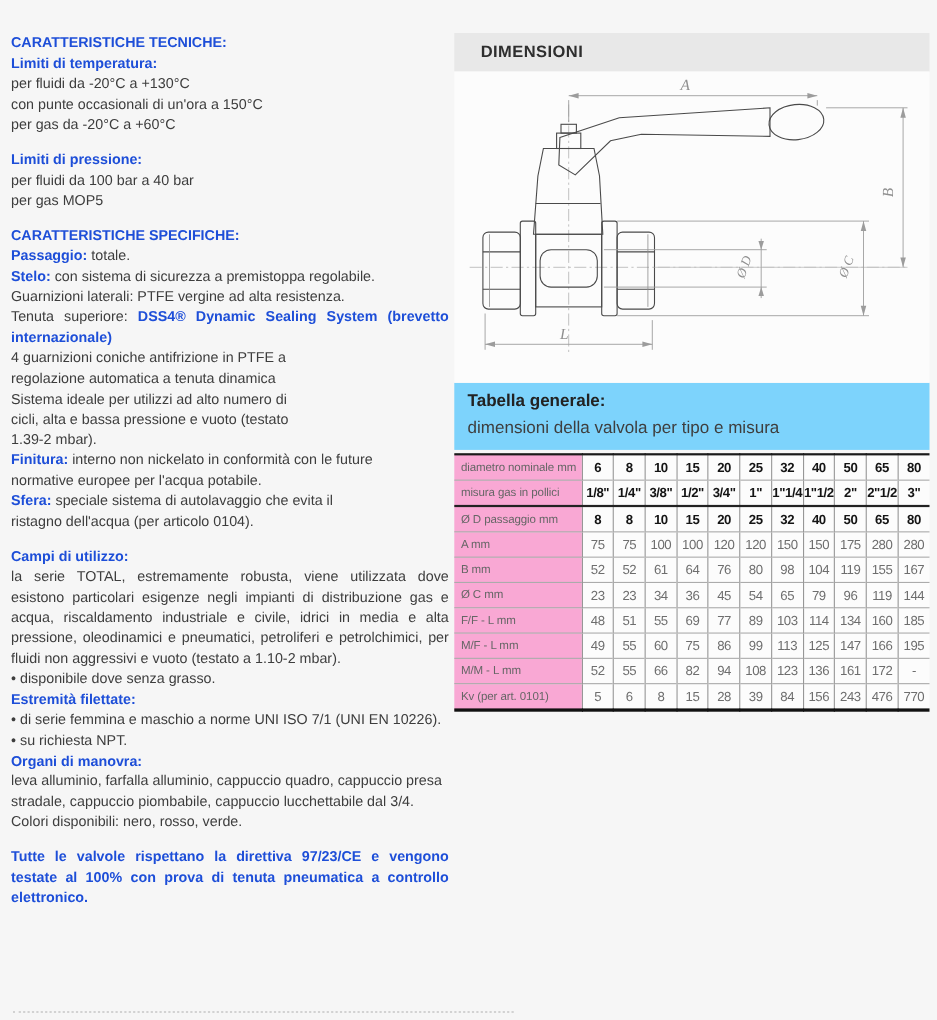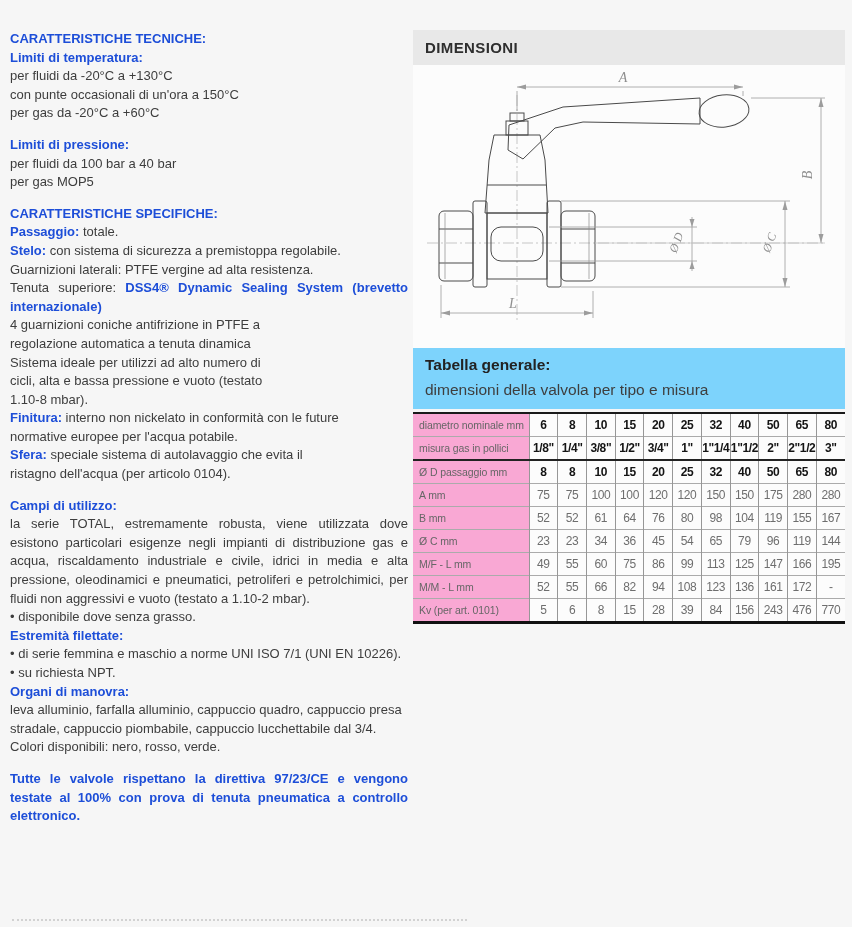--- a/index.html
+++ b/index.html
@@ -15,21 +15,21 @@
     font-size:13px;line-height:18.6px;
   }
   .left-col p{margin:0;}
   .left-col p.gap{margin-top:13px;}
   .left-col p.just{text-align:justify;}
   .left-col .b{font-weight:bold;color:#1d4ed8;}
   
   .right-col{position:absolute;left:413px;top:30px;width:432px;}
   .section-bar{
     background:#e8e8e8;height:35px;display:flex;align-items:center;
-    padding:0 12px;box-sizing:border-box;
+    padding:0 24px;box-sizing:border-box;
   }
   .section-bar .t{font-weight:bold;font-size:15px;color:#2e2e2e;letter-spacing:.4px;}
   .drawing-panel{background:#fcfcfc;height:283px;position:relative;}
   .tabella-panel{
     background:#7dd3fc;box-sizing:border-box;padding:8px 12px 10px 12px;margin-top:0;
   }
   .tabella-panel .t1{font-weight:bold;font-size:15.5px;color:#222;margin:0 0 7px 0;}
   .tabella-panel .t2{font-size:15.5px;color:#3e3e3e;margin:0;}
   
   table.dims{
@@ -72,21 +72,21 @@
     <p class=""><span>per gas MOP5</span></p>
     <p class="gap "><span class="b">CARATTERISTICHE SPECIFICHE:</span></p>
     <p class=""><span class="b">Passaggio:</span><span> totale.</span></p>
     <p class=""><span class="b">Stelo:</span><span> con sistema di sicurezza a premistoppa regolabile.</span></p>
     <p class=""><span>Guarnizioni laterali: PTFE vergine ad alta resistenza.</span></p>
     <p class="just"><span>Tenuta superiore: </span><span class="b">DSS4® Dynamic Sealing System (brevetto internazionale)</span></p>
     <p class=""><span>4 guarnizioni coniche antifrizione in PTFE a</span></p>
     <p class=""><span>regolazione automatica a tenuta dinamica</span></p>
     <p class=""><span>Sistema ideale per utilizzi ad alto numero di</span></p>
     <p class=""><span>cicli, alta e bassa pressione e vuoto (testato</span></p>
-    <p class=""><span>1.10-8 mbar).</span></p>
+    <p class=""><span>1.39-2 mbar).</span></p>
     <p class=""><span class="b">Finitura:</span><span> interno non nickelato in conformità con le future</span></p>
     <p class=""><span>normative europee per l'acqua potabile.</span></p>
     <p class=""><span class="b">Sfera:</span><span> speciale sistema di autolavaggio che evita il</span></p>
     <p class=""><span>ristagno dell'acqua (per articolo 0104).</span></p>
     <p class="gap "><span class="b">Campi di utilizzo:</span></p>
     <p class="just"><span>la serie TOTAL, estremamente robusta, viene utilizzata dove esistono particolari esigenze negli impianti di distribuzione gas e acqua, riscaldamento industriale e civile, idrici in media e alta pressione, oleodinamici e pneumatici, petroliferi e petrolchimici, per fluidi non aggressivi e vuoto (testato a 1.10-2 mbar).</span></p>
     <p class=""><span>• disponibile dove senza grasso.</span></p>
     <p class=""><span class="b">Estremità filettate:</span></p>
     <p class="just"><span>• di serie femmina e maschio a norme UNI ISO 7/1 (UNI EN 10226).</span></p>
     <p class=""><span>• su richiesta NPT.</span></p>
@@ -286,20 +286,34 @@
           <td>36</td>
           <td>45</td>
           <td>54</td>
           <td>65</td>
           <td>79</td>
           <td>96</td>
           <td>119</td>
           <td>144</td>
         </tr>
         <tr>
+          <td class="lbl">F/F - L mm</td>
+          <td>48</td>
+          <td>51</td>
+          <td>55</td>
+          <td>69</td>
+          <td>77</td>
+          <td>89</td>
+          <td>103</td>
+          <td>114</td>
+          <td>134</td>
+          <td>160</td>
+          <td>185</td>
+        </tr>
+        <tr>
           <td class="lbl">M/F - L mm</td>
           <td>49</td>
           <td>55</td>
           <td>60</td>
           <td>75</td>
           <td>86</td>
           <td>99</td>
           <td>113</td>
           <td>125</td>
           <td>147</td>

